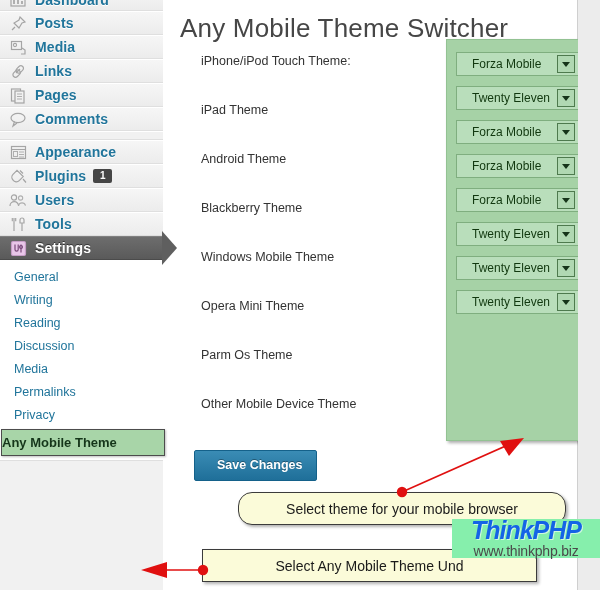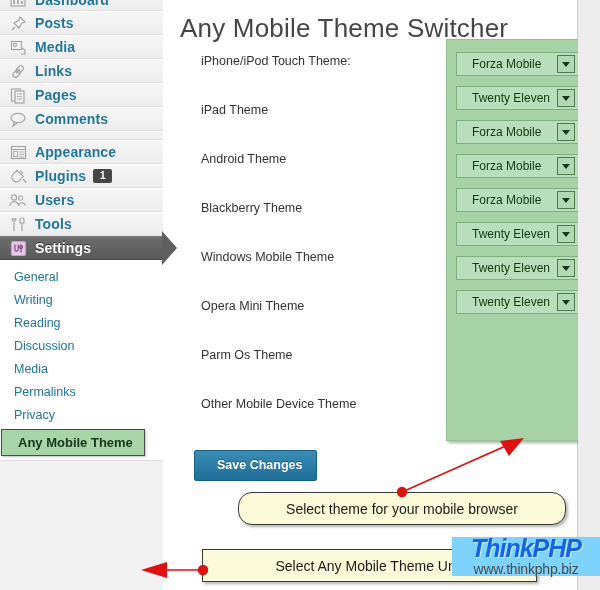--- a/index.html
+++ b/index.html
@@ -112,22 +112,22 @@
     line-height: 19px;
     cursor: pointer;
   }
   .submenu-item.active-highlight {
     background: #a8d5a8;
     border: 1px solid #4c4c4c;
     color: #15361a;
     font-weight: bold;
     font-size: 13px;
     margin: 2px 0 0 1px;
-    padding: 3px 0 3px 16px;
-    width: 144px;
+    padding: 3px 0 3px 0;
+    width: 164px;
     box-sizing: border-box;
     box-shadow: 1px 1px 2px rgba(0,0,0,.25);
   }
 
   
   #content {
     position: absolute;
     left: 163px; top: 0;
     width: 415px;
     height: 590px;
@@ -256,23 +256,23 @@
     position: absolute;
     left: 0; top: 0;
     width: 600px; height: 590px;
     pointer-events: none;
     z-index: 40;
   }
 
   
   #watermark {
     position: absolute;
-    left: 452px; top: 537px;
+    left: 452px; top: 519px;
     width: 148px; height: 39px;
-    background: #7dd3fc;
+    background: #86efac;
     z-index: 60;
     display: flex;
     flex-direction: column;
     align-items: center;
     justify-content: center;
   }
   #watermark .wm-main {
     font-size: 25px;
     font-weight: bold;
     font-style: italic;

